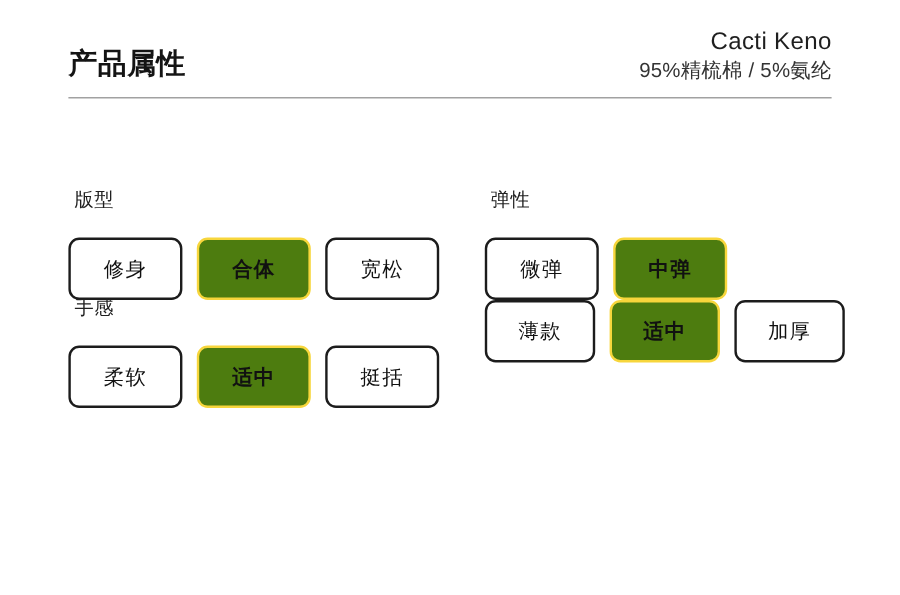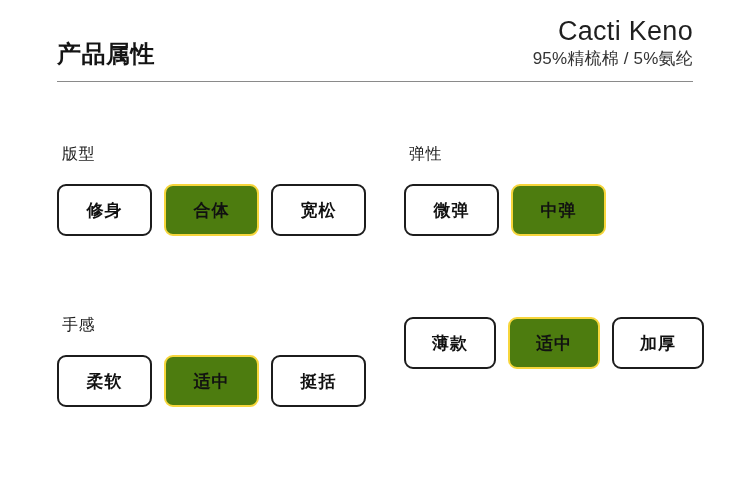--- a/index.html
+++ b/index.html
@@ -43,21 +43,21 @@
     padding-bottom: 4px;
     white-space: nowrap;
   }
 
   .brand-block {
     text-align: right;
     line-height: 1.28;
   }
 
   .brand-name {
-    font-size: 27px;
+    font-size: 20px;
     font-weight: normal;
     color: #1f1f1f;
     letter-spacing: 0.3px;
     white-space: nowrap;
   }
 
   .brand-compo {
     font-size: 17px;
     font-weight: normal;
     color: #333333;
@@ -71,26 +71,25 @@
     top: 81px;
     width: 636px;
     height: 0;
     border-top: 1.5px solid #8a8a8a;
   }
 
   
   .attr-grid {
     position: absolute;
     left: 57px;
-    top: 146px;
+    top: 160px;
     width: 646px;
     display: grid;
     grid-template-columns: 347px 300px;
     grid-auto-rows: auto;
-    row-gap: 81px;
   }
 
   .attr-group {
     display: block;
   }
 
   .group-label {
     font-size: 16px;
     font-weight: normal;
     color: #202020;
@@ -107,21 +106,21 @@
 
   .option {
     box-sizing: border-box;
     width: 95px;
     height: 52px;
     border-radius: 9px;
     border: 2px solid #1c1c1c;
     background: #ffffff;
     color: #111111;
     font-size: 17px;
-    font-weight: bold;
+    font-weight: normal;
     letter-spacing: 1px;
     display: flex;
     align-items: center;
     justify-content: center;
     cursor: pointer;
     padding: 0;
     font-family: inherit;
     white-space: nowrap;
   }
 

